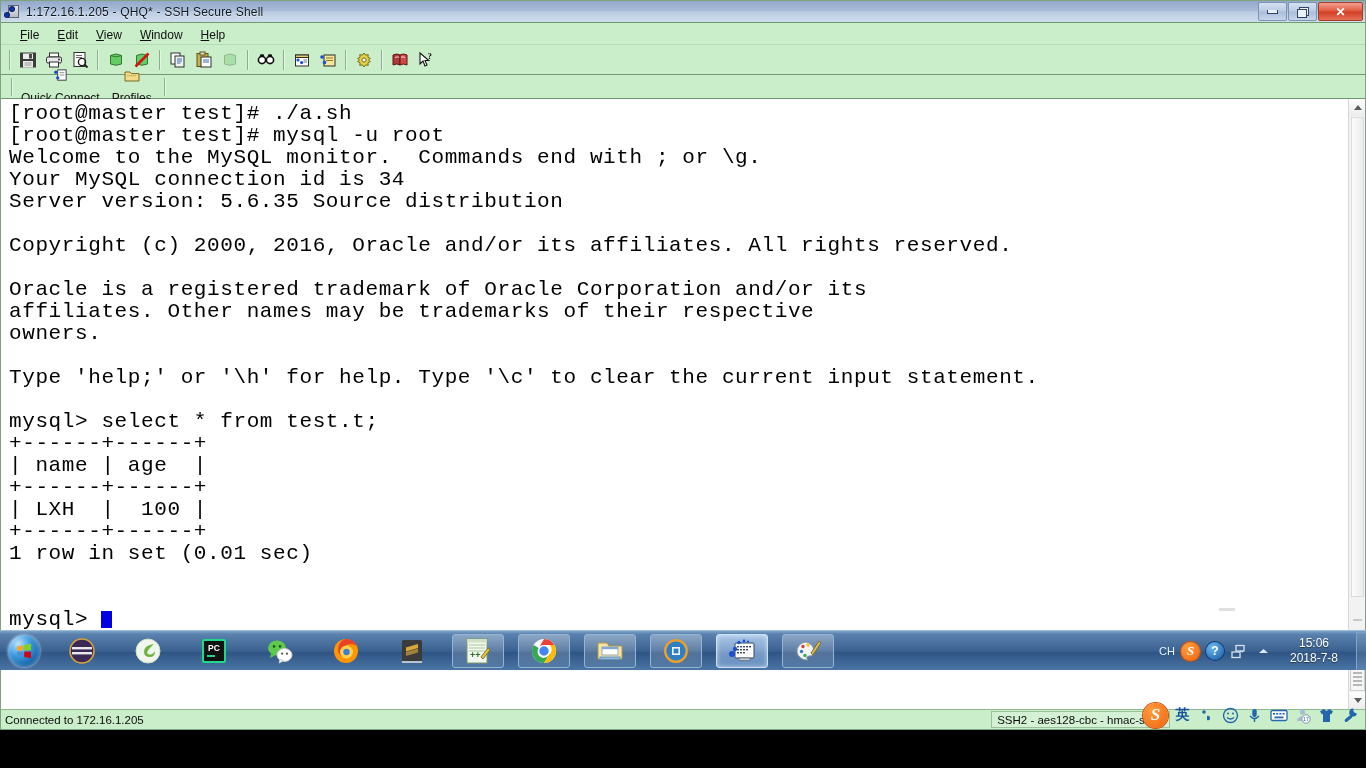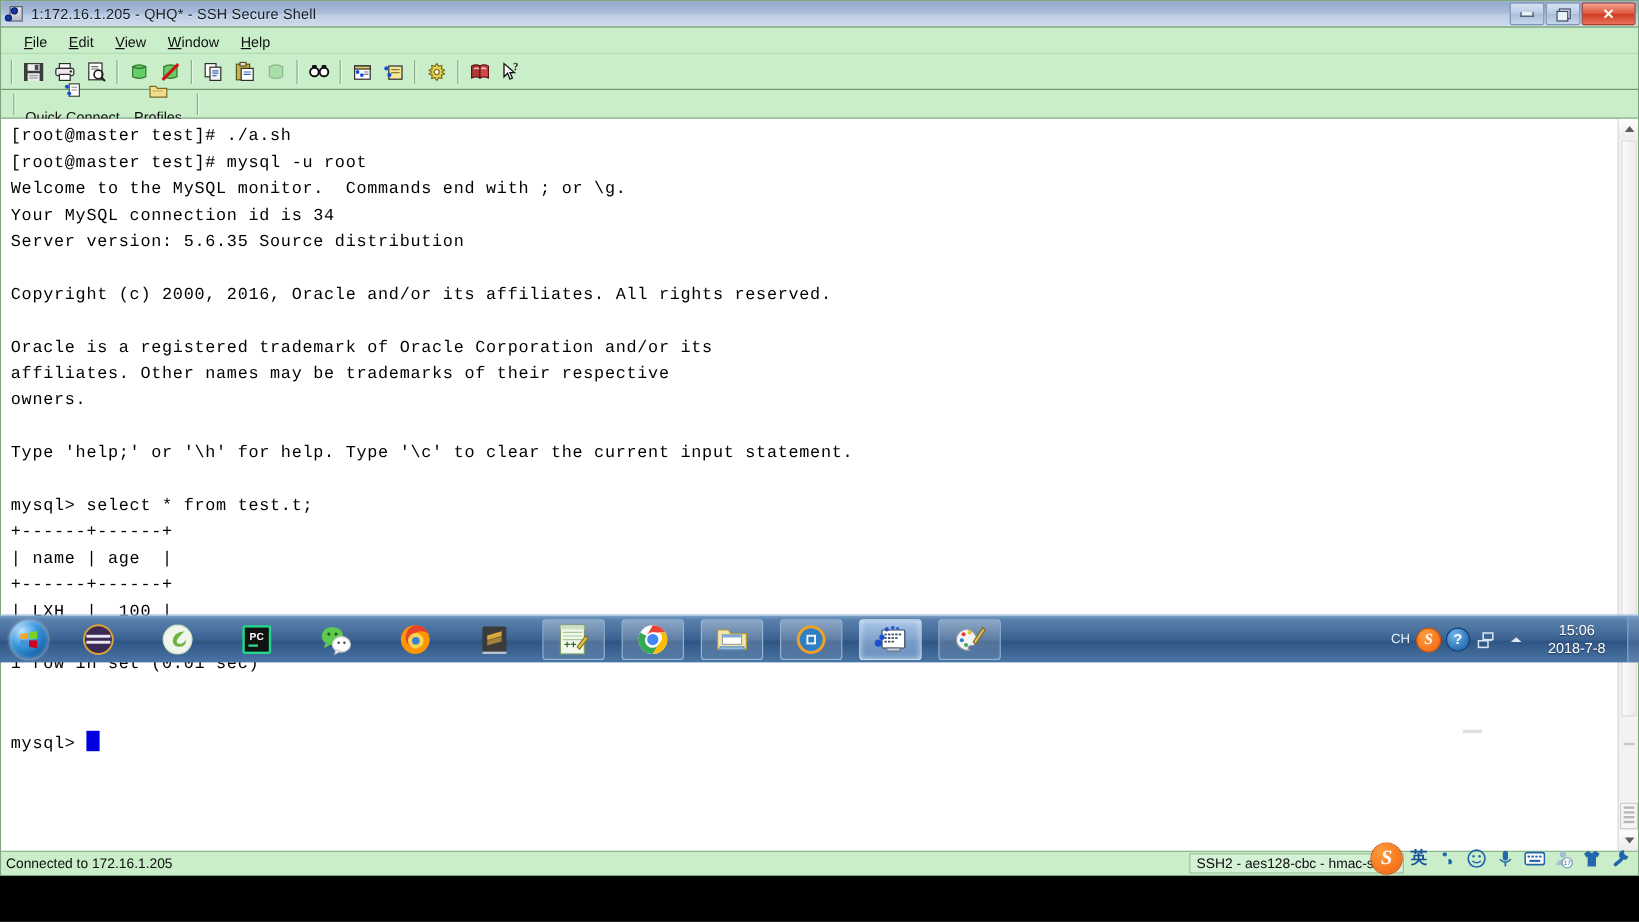--- a/index.html
+++ b/index.html
@@ -1,21 +1,21 @@
 <!DOCTYPE html>
 <html><head>
 <meta charset="utf-8">
 <style>
   * { margin:0; padding:0; box-sizing:border-box; }
   html, body {
     width:1366px; height:768px; overflow:hidden;
     font-family:"Liberation Sans", sans-serif;
     background:#000;
   }
-  #app { position:relative; width:1366px; height:552px; }
+  #app { position:relative; width:1366px; height:670px; }
 
   
   #window {
     position:absolute; left:0; top:0; width:1366px; height:730px;
     background:#c9eec9;
     border:1px solid #7ea37e;
     display:flex; flex-direction:column;
   }
 
   
@@ -94,21 +94,21 @@
     border-bottom:1px solid #6f9a6f;
   }
   .qc-btn { display:flex; align-items:center; gap:5px; padding:2px 8px 2px 4px; font-size:12px; color:#0f0f0f;flex-direction:column; }
   .qc-sep { width:2px; height:18px; border-left:1px solid #8fae8f; border-right:1px solid #e4f7e4; margin:0 4px; }
 
   
   #termwrap { flex:1 1 auto; display:flex; background:#fff; position:relative; overflow:hidden; }
   #terminal {
     flex:1 1 auto; background:#fff; color:#000;
     font-family:"Liberation Mono","DejaVu Sans Mono",monospace;
-    font-size:14px; line-height:22px;
+    font-size:21px; line-height:22px;
     padding:4px 0 0 8px; white-space:pre; overflow:hidden;
     letter-spacing:0.6px;
   }
   .cursor-block {
     display:inline-block; width:11px; height:17px;
     background:#0000e0; vertical-align:-3px;
   }
   .smudge {
     position:absolute; right:130px; bottom:98px; width:16px; height:3px;
     background:#d8d8d8; opacity:.8;

